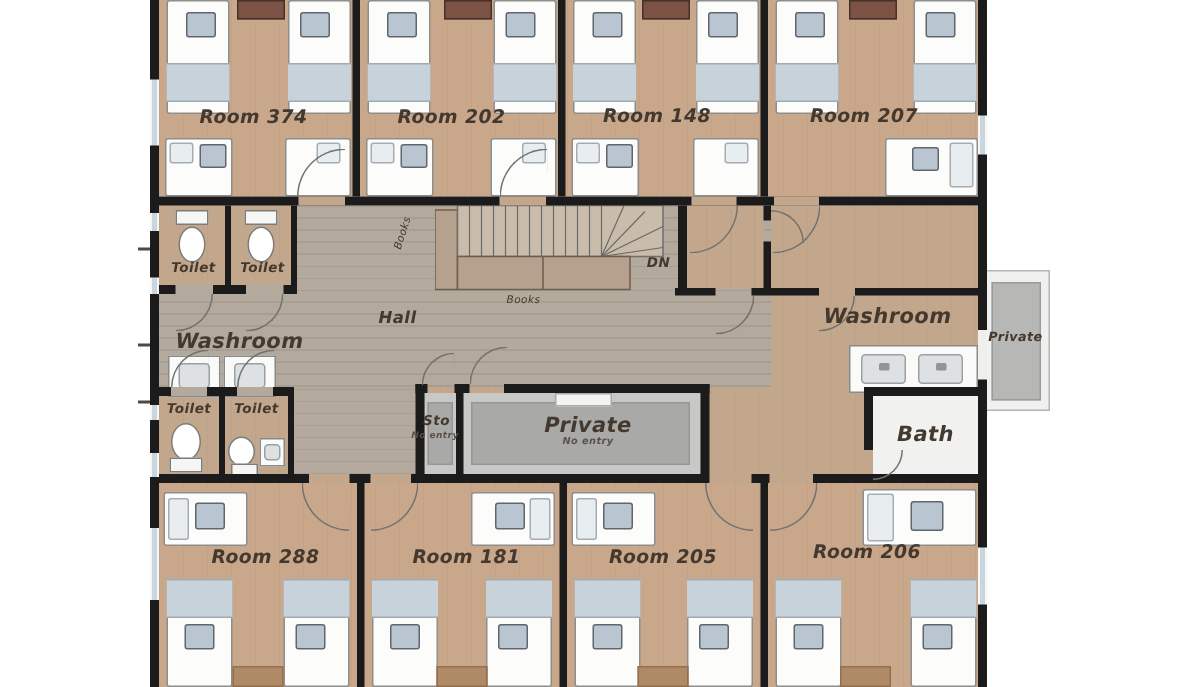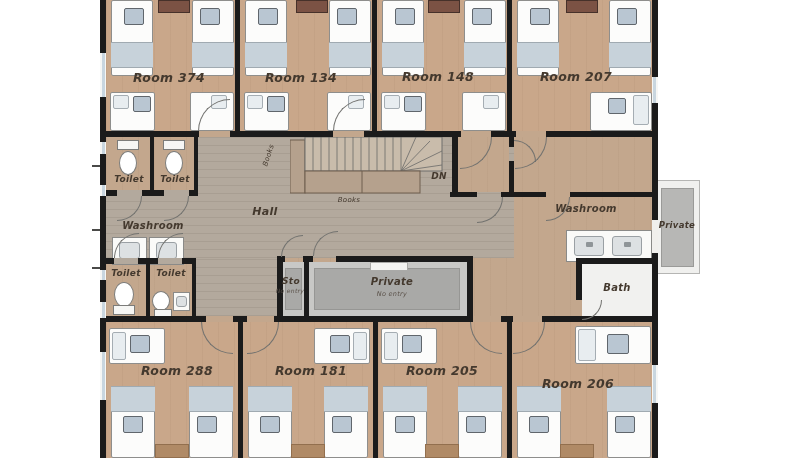--- a/index.html
+++ b/index.html
@@ -33,24 +33,24 @@
   
   .arc{position:absolute;box-sizing:border-box;}
   .arc-tl{border-top:1.3px solid #72726f;border-left:1.3px solid #72726f;border-top-left-radius:100%;}
   .arc-tr{border-top:1.3px solid #72726f;border-right:1.3px solid #72726f;border-top-right-radius:100%;}
   .arc-bl{border-bottom:1.3px solid #72726f;border-left:1.3px solid #72726f;border-bottom-left-radius:100%;}
   .arc-br{border-bottom:1.3px solid #72726f;border-right:1.3px solid #72726f;border-bottom-right-radius:100%;}
   
   .lbl{position:absolute;font-style:italic;font-weight:600;color:#44392e;text-align:center;
        line-height:1;letter-spacing:.3px;white-space:nowrap;}
   .room-lbl{font-size:12.5px;}
-  .med-lbl{font-size:10px;}
+  .med-lbl{font-size:14px;}
   .sm-lbl{font-size:9px;}
   .tiny-lbl{font-size:7px;font-weight:500;}
-  .xtiny-lbl{font-size:6px;font-weight:400;color:#5a5149;text-align:center;}
+  .xtiny-lbl{font-size:6px;font-weight:700;color:#5a5149;text-align:center;}
   
   .priv-outer{position:absolute;background:#c8c8c6;}
   .priv-inner{position:absolute;background:#a9a9a7;border:1px solid #969694;box-sizing:border-box;}
   .recess{position:absolute;background:#f4f4f2;border:1px solid #aaaaa8;box-sizing:border-box;}
   .bath-floor{position:absolute;background:#f1f1ef;}
   .balc-outer{position:absolute;background:#f0f0ee;border:1px solid #b5b5b3;box-sizing:border-box;}
   .balc-inner{position:absolute;background:#b7b7b5;border:1px solid #9a9a98;box-sizing:border-box;}
   .tick{position:absolute;background:#4a4a48;}
 </style>
 </head>
@@ -290,27 +290,27 @@
   <div class="arc arc-br" style="left:477px;top:197px;width:26px;height:26px;"></div>
   <div class="arc arc-br" style="left:546px;top:197px;width:24px;height:24px;"></div>
   <div class="arc arc-tr" style="left:514px;top:140px;width:22px;height:22px;"></div>
   <div class="arc arc-br" style="left:582px;top:300px;width:20px;height:20px;"></div>
 
   <div class="tick" style="left:92px;top:165px;width:8px;height:2px;"></div>
   <div class="tick" style="left:92px;top:229px;width:8px;height:2px;"></div>
   <div class="tick" style="left:92px;top:267px;width:8px;height:2px;"></div>
 
   <div class="lbl room-lbl" style="left:133px;top:72px;width:70px;">Room 374</div>
-  <div class="lbl room-lbl" style="left:265px;top:72px;width:70px;">Room 134</div>
+  <div class="lbl room-lbl" style="left:265px;top:72px;width:70px;">Room 202</div>
   <div class="lbl room-lbl" style="left:402px;top:71px;width:70px;">Room 148</div>
   <div class="lbl room-lbl" style="left:540px;top:71px;width:70px;">Room 207</div>
   <div class="lbl room-lbl" style="left:141px;top:365px;width:70px;">Room 288</div>
   <div class="lbl room-lbl" style="left:275px;top:365px;width:70px;">Room 181</div>
   <div class="lbl room-lbl" style="left:406px;top:365px;width:70px;">Room 205</div>
-  <div class="lbl room-lbl" style="left:542px;top:378px;width:70px;text-align:right;">Room 206</div>
+  <div class="lbl room-lbl" style="left:542px;top:362px;width:70px;text-align:right;">Room 206</div>
 
   <div class="lbl sm-lbl" style="left:107px;top:175px;width:44px;">Toilet</div>
   <div class="lbl sm-lbl" style="left:154px;top:175px;width:42px;">Toilet</div>
   <div class="lbl sm-lbl" style="left:104px;top:269px;width:44px;">Toilet</div>
   <div class="lbl sm-lbl" style="left:150px;top:269px;width:42px;">Toilet</div>
 
   <div class="lbl med-lbl" style="left:117px;top:221px;width:72px;">Washroom</div>
   <div class="lbl med-lbl" style="left:243px;top:206px;width:44px;font-size:11px;">Hall</div>
   <div class="lbl med-lbl" style="left:549px;top:204px;width:74px;">Washroom</div>
   <div class="lbl" style="left:654px;top:221px;width:46px;font-size:8.5px;">Private</div>

